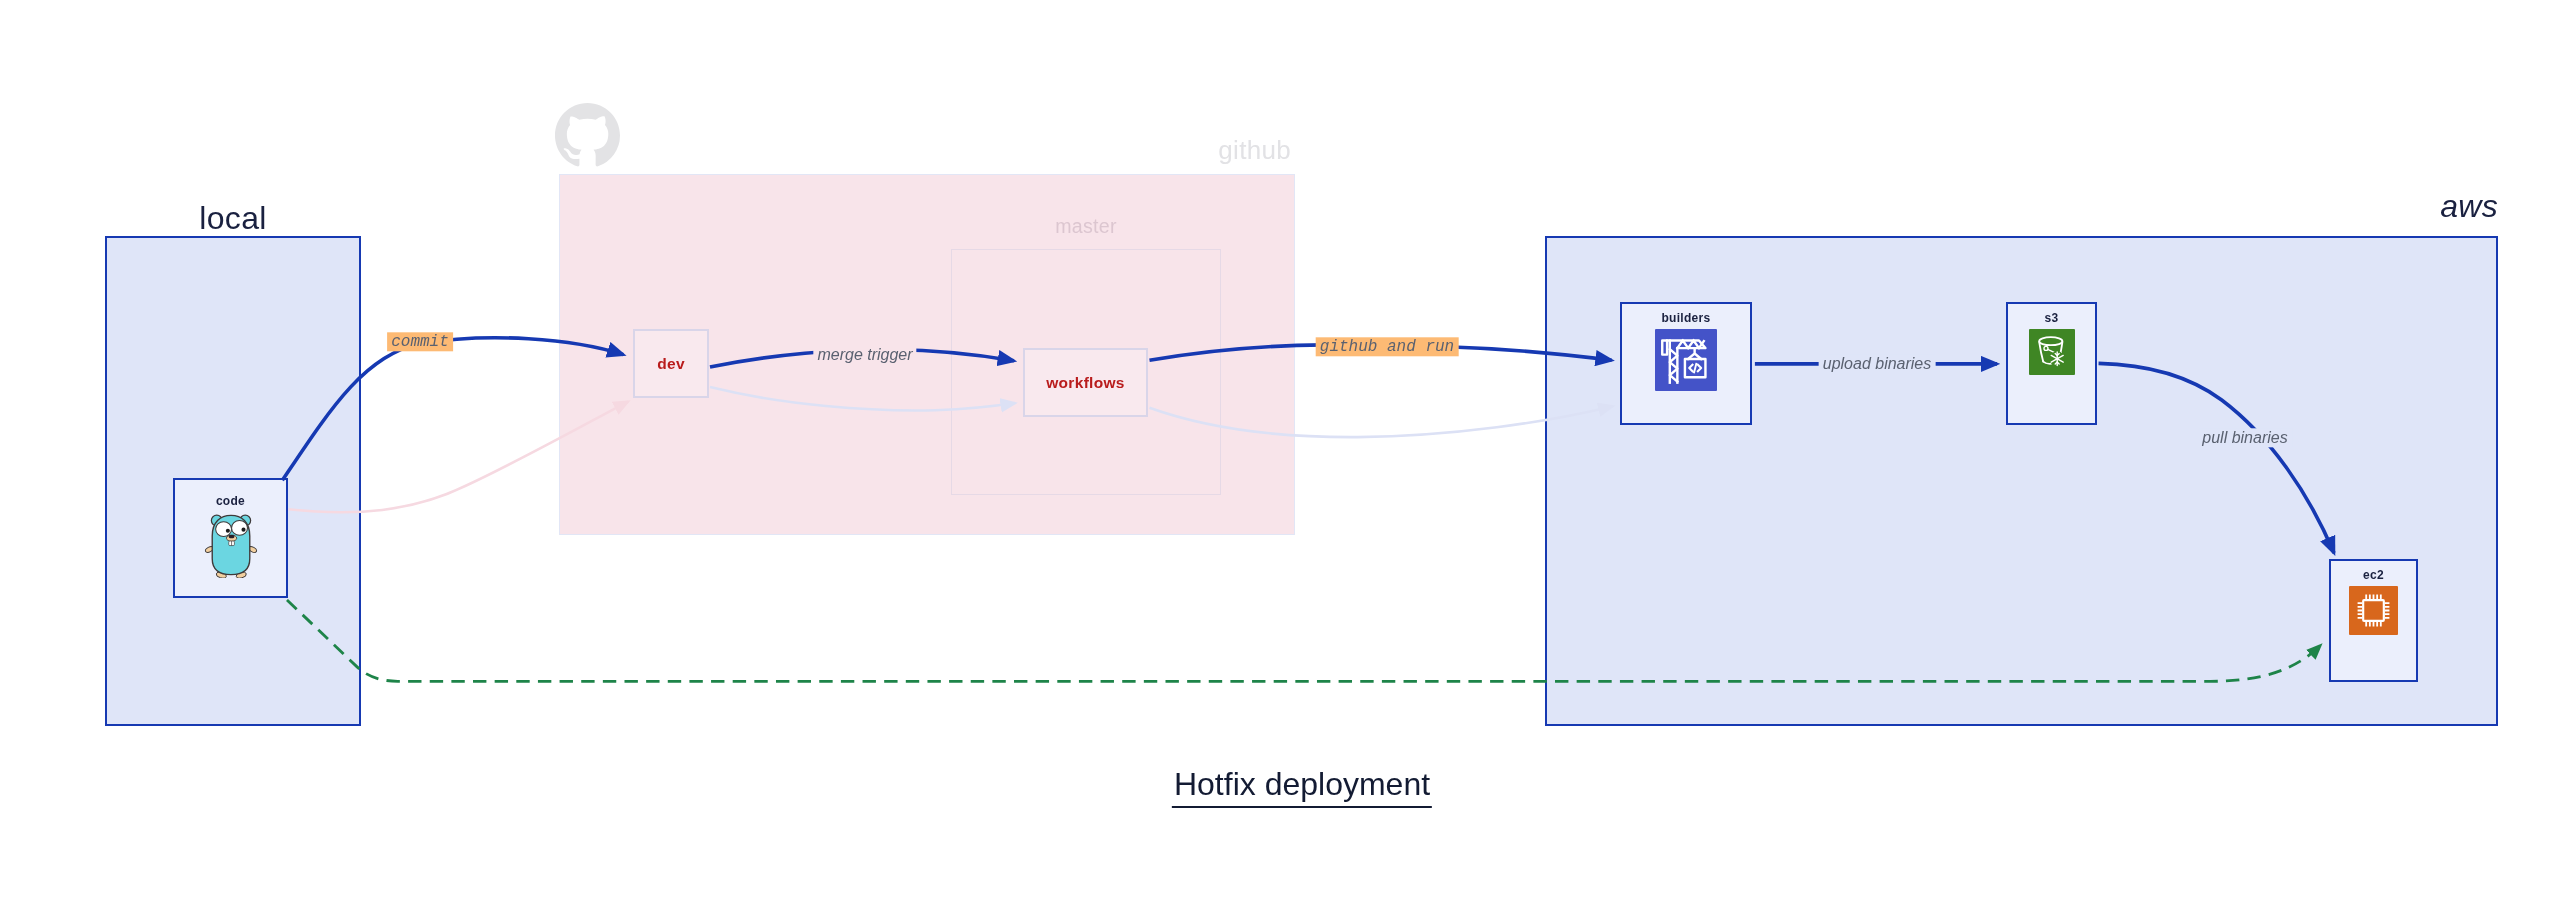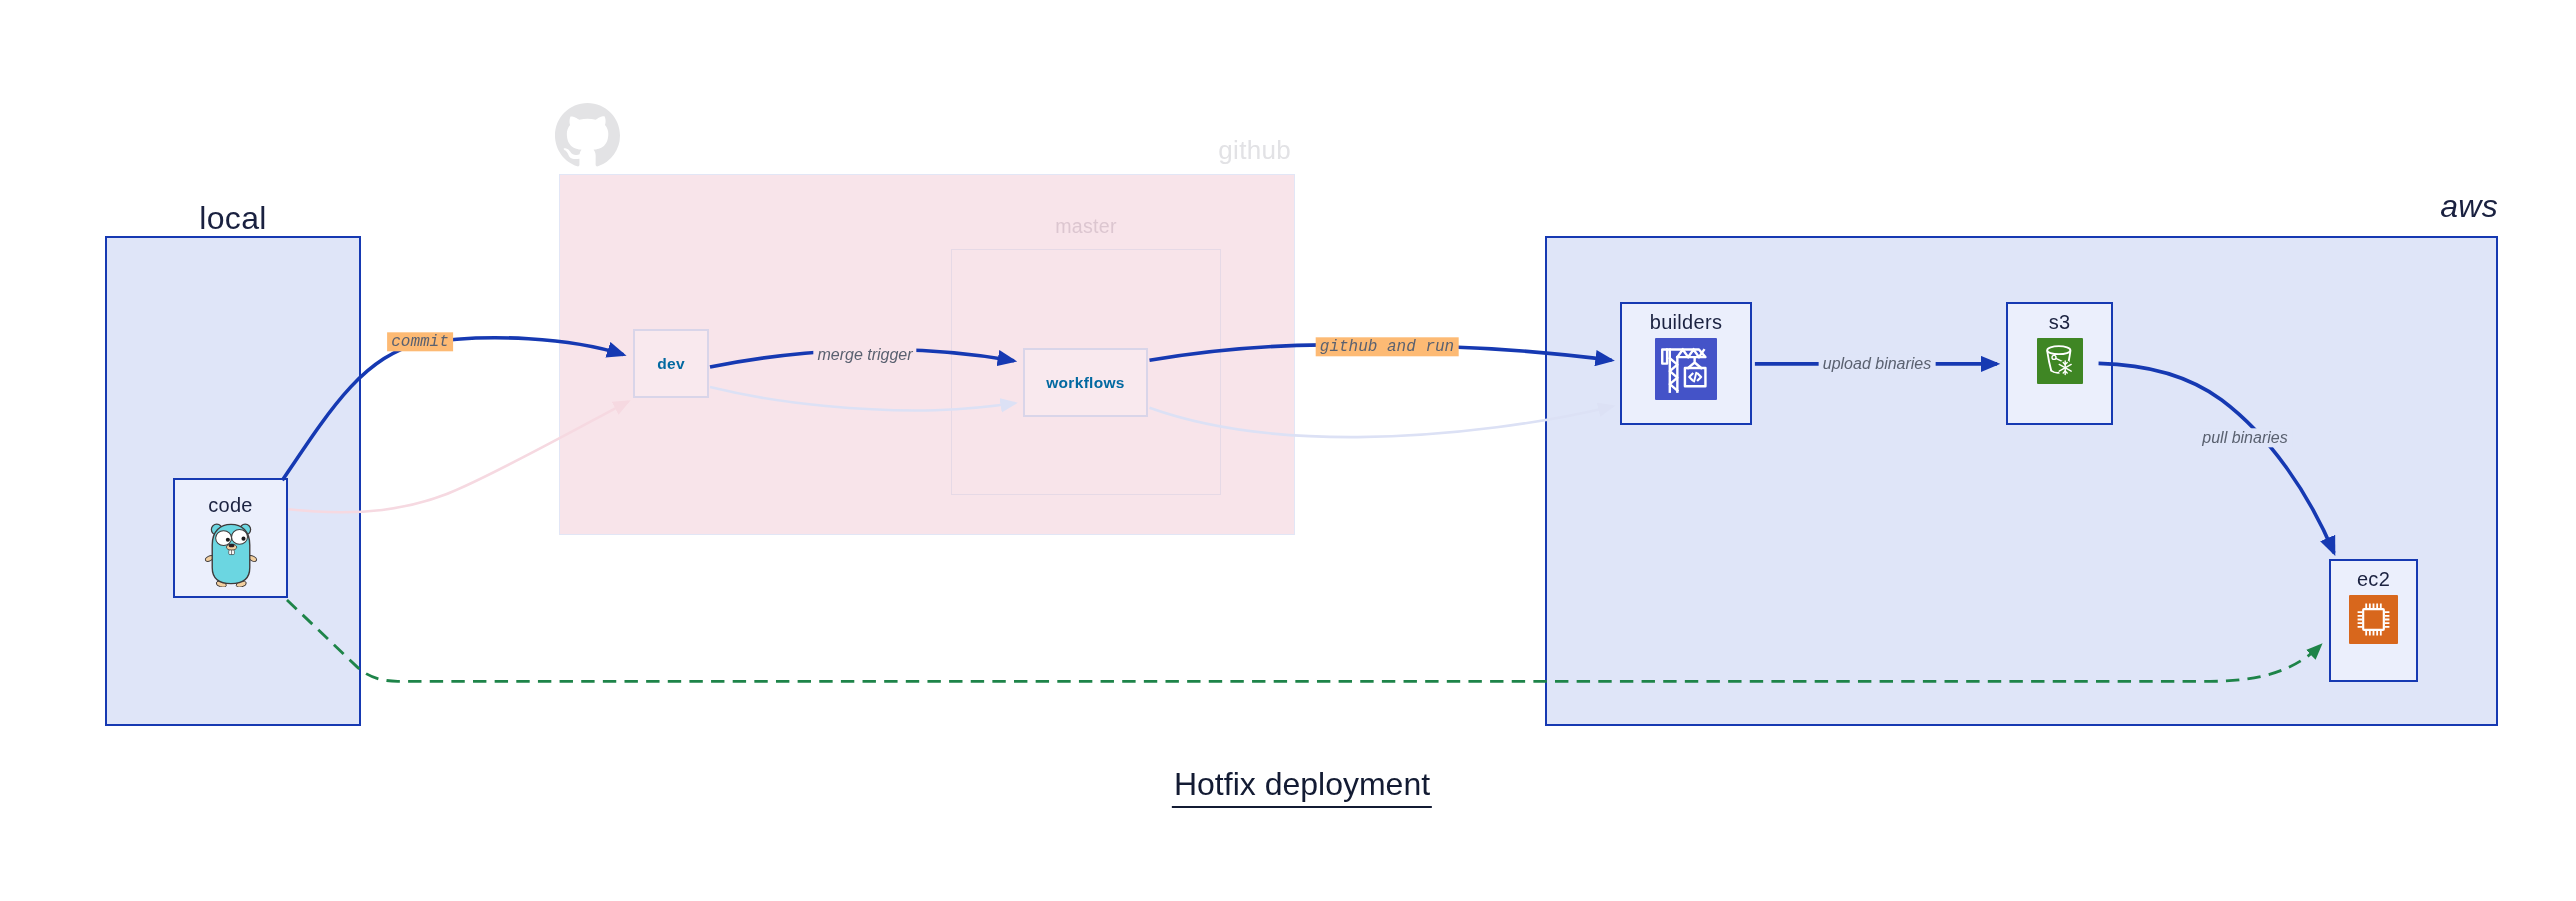--- a/index.html
+++ b/index.html
@@ -22,25 +22,25 @@
   .octocat{position:absolute;left:555px;top:103px;width:65px;height:65px;}
 
   
   .node{position:absolute;box-sizing:border-box;display:flex;flex-direction:column;align-items:center;}
   .node-strong{background:#ebeffc;border:2.6px solid #1639b2;}
   .node-faded{background:#f9e9ee;border:2.1px solid #d9d5e9;justify-content:center;}
   .node-code{left:173px;top:478px;width:115px;height:120px;padding-top:14px;}
   .node-dev{left:633px;top:329px;width:76px;height:69px;}
   .node-workflows{left:1023px;top:348px;width:125px;height:69px;}
   .node-builders{left:1620px;top:302px;width:132px;height:123px;padding-top:7.2px;}
-  .node-s3{left:2006px;top:302px;width:107px;height:123px;padding-top:7.2px;}
+  .node-s3{left:2006px;top:302px;width:91px;height:123px;padding-top:7.2px;}
   .node-ec2{left:2329px;top:559px;width:89px;height:123px;padding-top:7.2px;}
 
-  .node-label{font-size:20px;font-weight:normal;color:#1b2240;letter-spacing:0.3px;}
-  .node-label-faded{font-size:15.5px;font-weight:bold;color:#0369a1;letter-spacing:0.3px;}
+  .node-label{font-size:12px;font-weight:bold;color:#1b2240;letter-spacing:0.3px;}
+  .node-label-faded{font-size:15.5px;font-weight:bold;color:#b91c1c;letter-spacing:0.3px;}
   .node-icon{margin-top:4.1px;}
   .icon-tile{border-radius:1px;display:flex;align-items:center;justify-content:center;}
   .tile-builders{width:62px;height:62px;background:#4453c8;}
   .tile-s3{width:46px;height:46px;background:#3f8624;}
   .tile-ec2{width:49px;height:49px;background:#d8671c;}
 
   
   .edges{position:absolute;left:0;top:0;width:2604px;height:902px;pointer-events:none;}
   .edge-label{position:absolute;transform:translate(-50%,-50%);font-style:italic;font-size:16px;
               color:#5a6170;white-space:nowrap;line-height:1.15;padding:0.5px 4.1px;}

